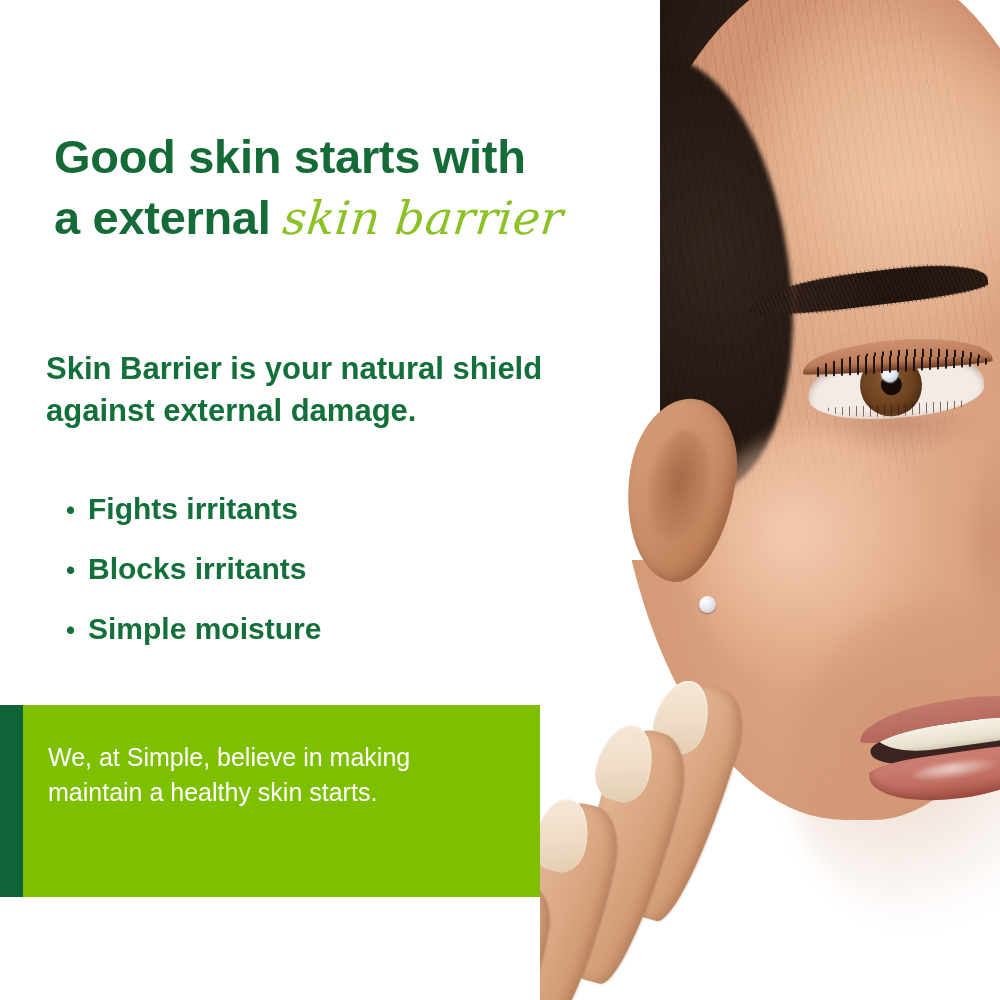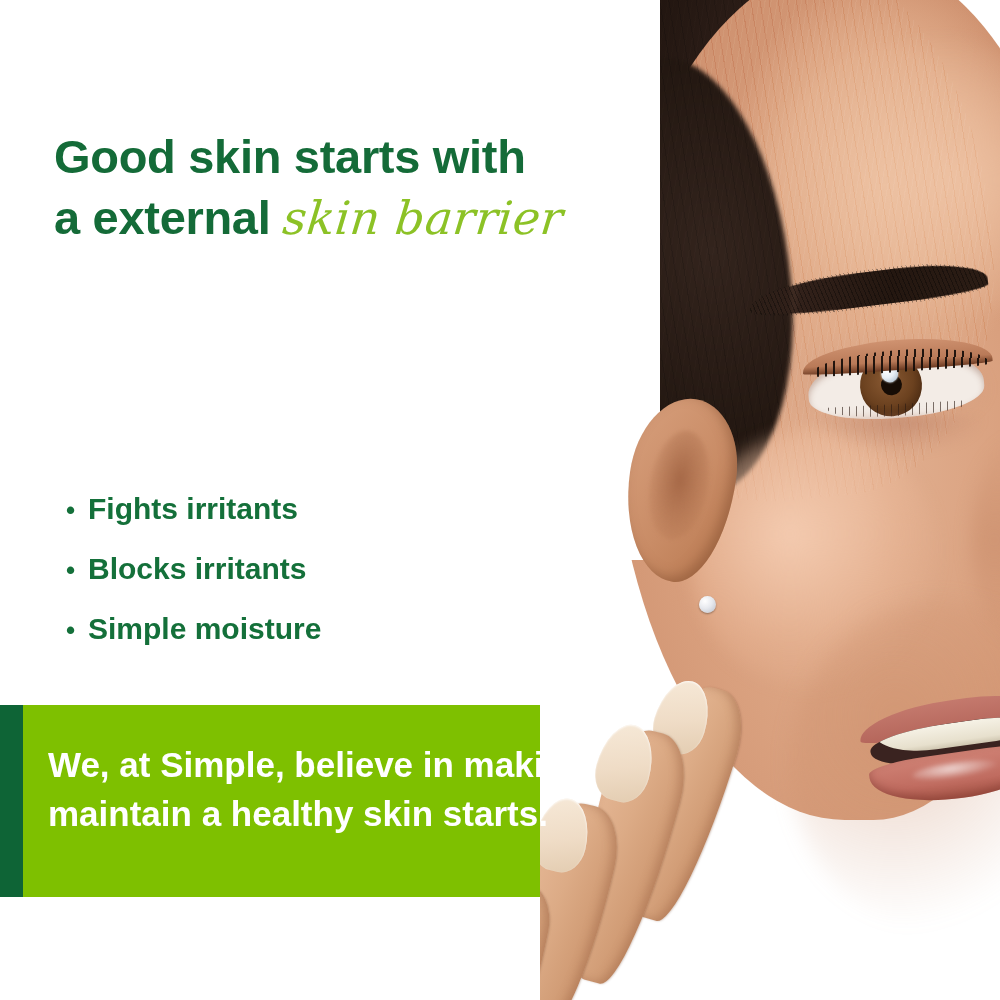--- a/index.html
+++ b/index.html
@@ -448,23 +448,23 @@
     height: 192px;
     background: #0e6436;
     z-index: 3;
   }
   .banner-text {
     position: absolute;
     left: 48px;
     top: 740px;
     width: 560px;
     color: #ffffff;
-    font-size: 35px;
+    font-size: 25px;
     line-height: 1.40;
-    font-weight: 700;
+    font-weight: 400;
     z-index: 6;
   }
 </style>
 </head>
 <body>
 
 <div id="ad">
 
   <div class="photo">
     <div class="photo-inner">
@@ -533,20 +533,24 @@
   <div class="content">
 
     <div class="headline">
       <div>Good skin starts with</div>
       <div>
         <span>a external</span>
         <span class="script">skin barrier</span>
       </div>
     </div>
 
+    <div class="subhead">
+      <div>Skin Barrier is your natural shield</div>
+      <div>against external damage.</div>
+    </div>
 
     <ul class="bullets">
       <li class="bullet">
         <span class="dot">•</span>
         <span>Fights irritants</span>
       </li>
       <li class="bullet">
         <span class="dot">•</span>
         <span>Blocks irritants</span>
       </li>

